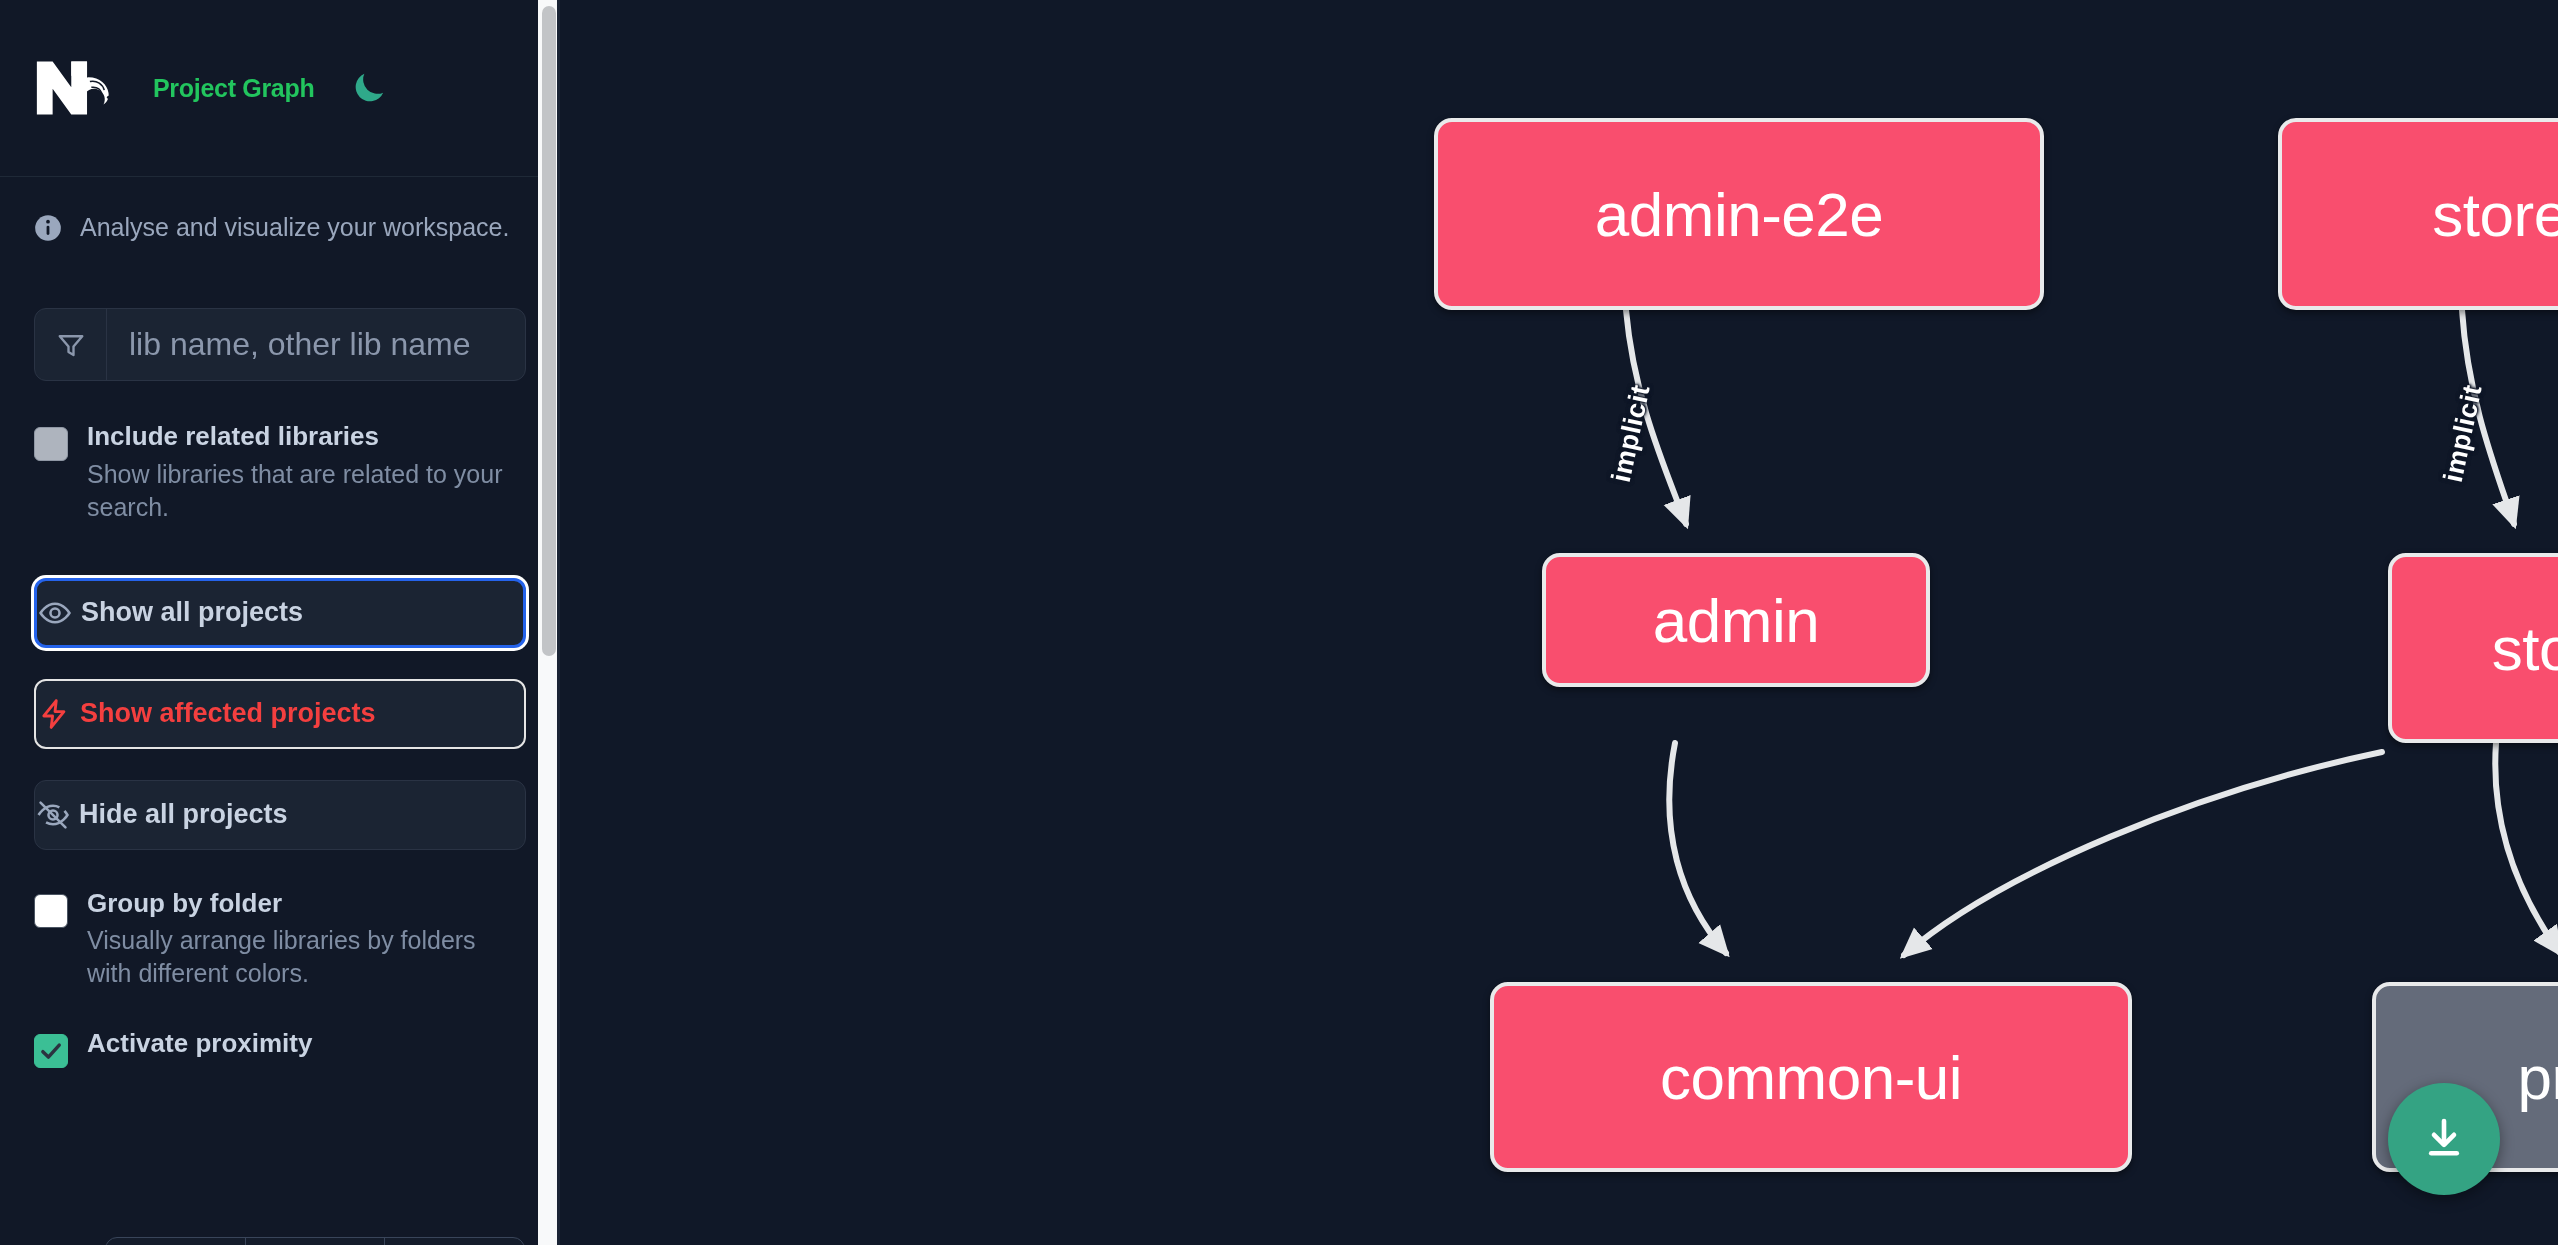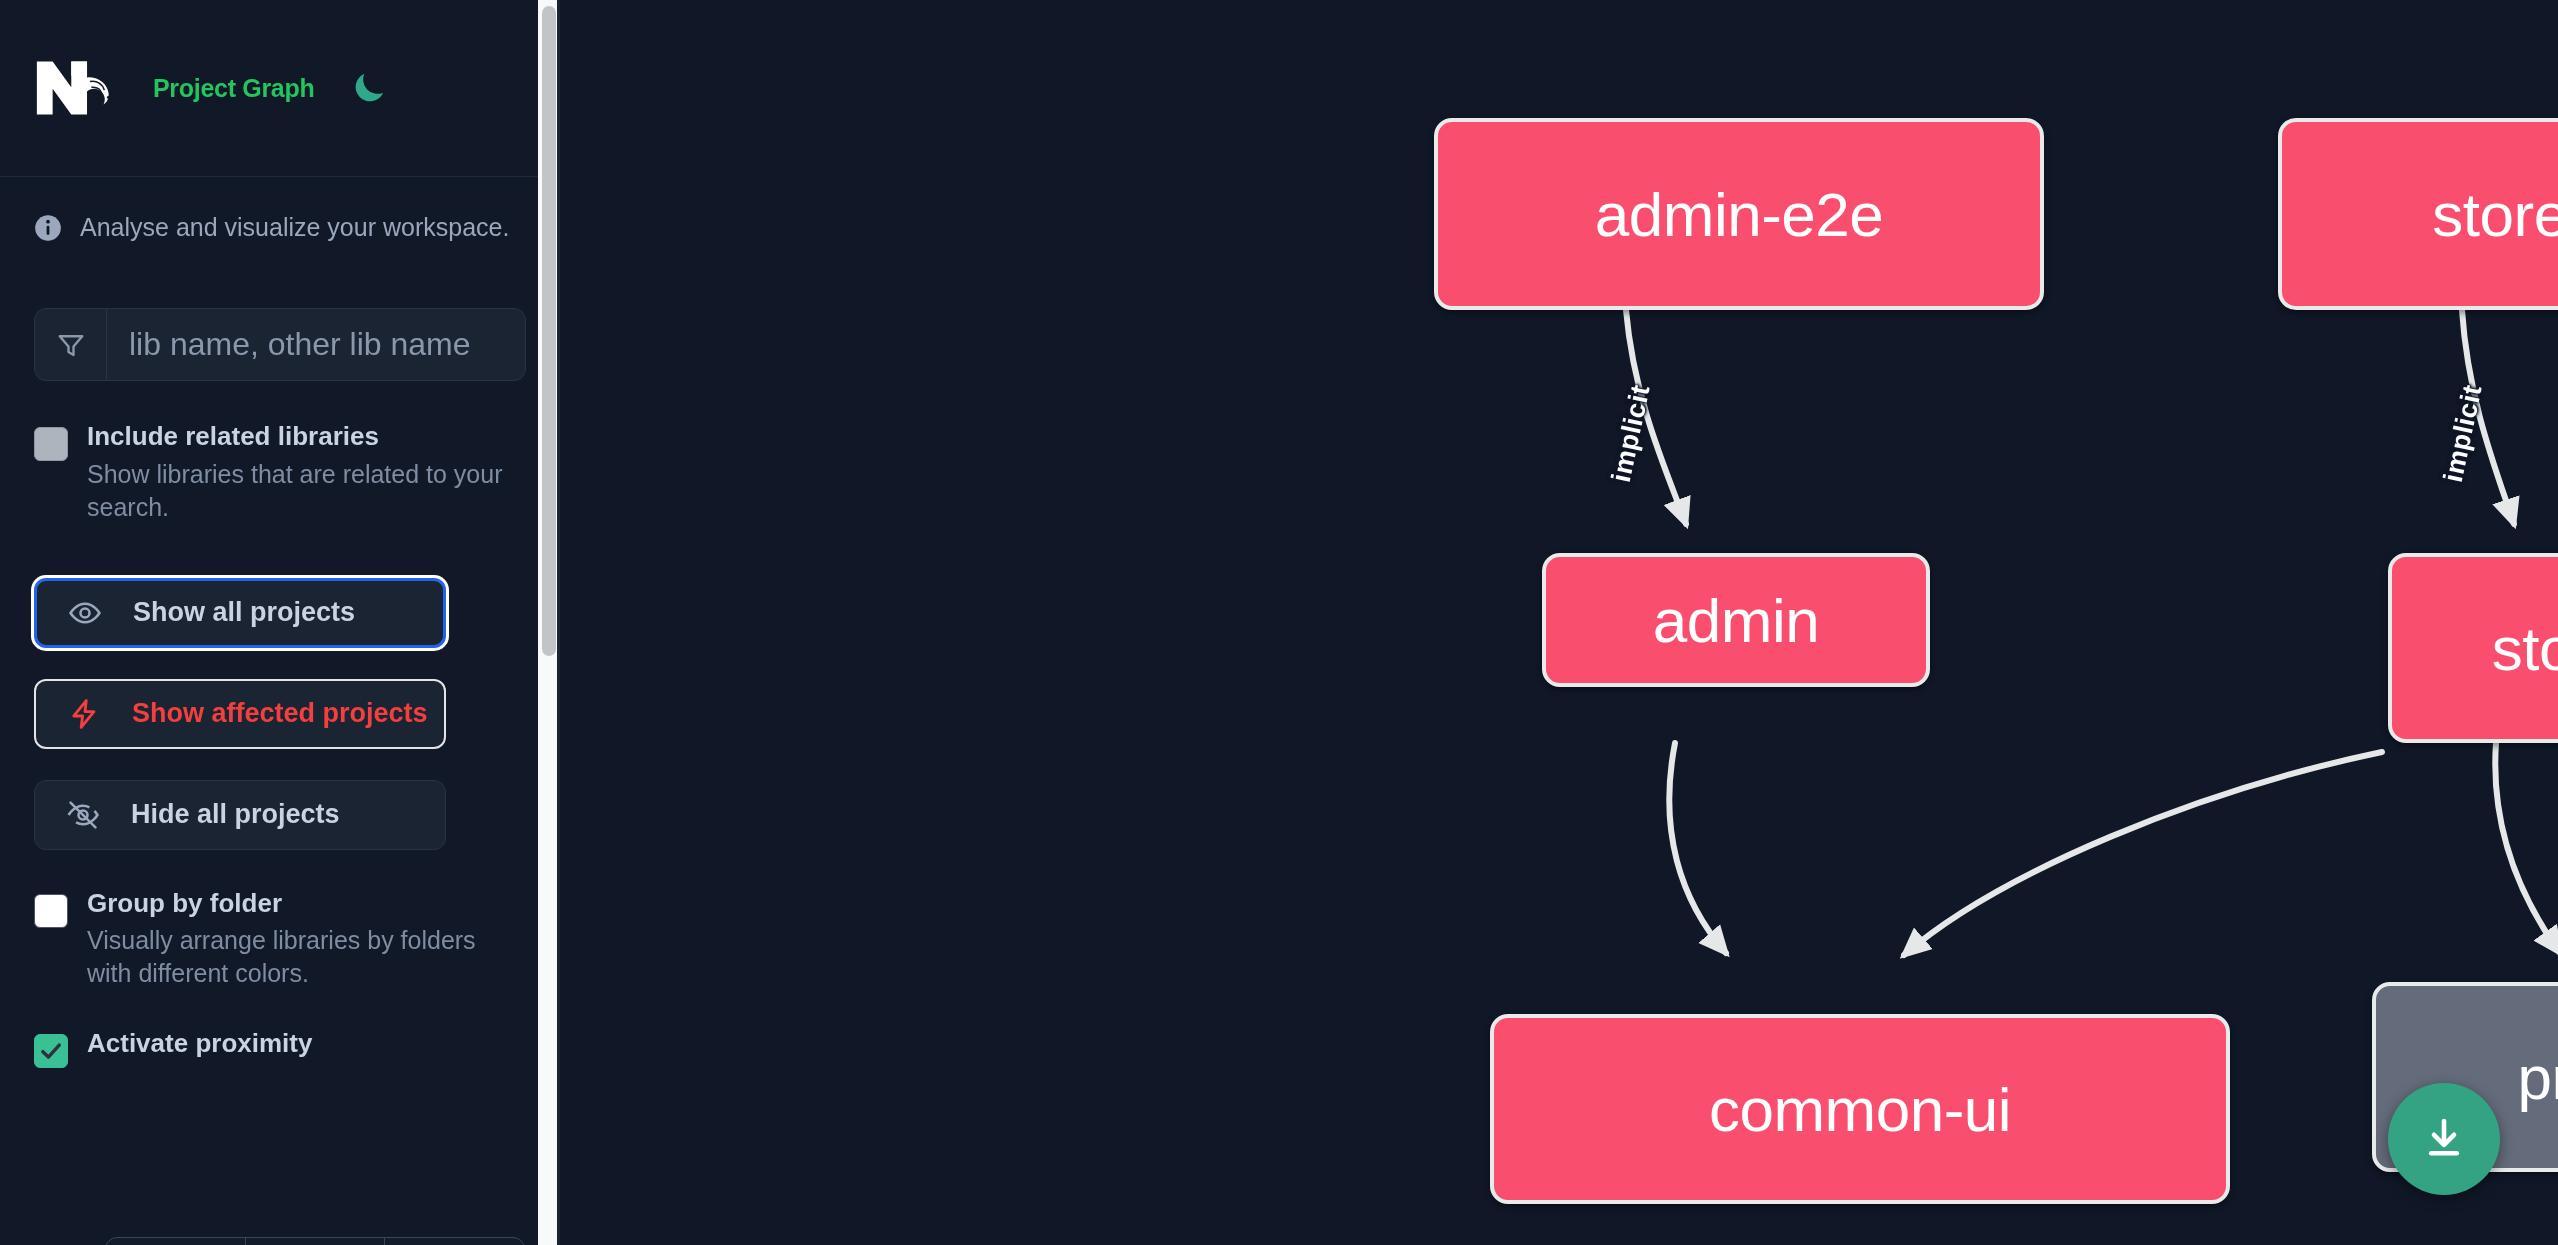--- a/index.html
+++ b/index.html
@@ -80,24 +80,24 @@
   .cb.white { background: #FFFFFF; border: 1px solid #4B5563; }
   .cb.green { background: #3BBF95; border: 1px solid #3BBF95;
               display: flex; align-items: center; justify-content: center; }
   .check-texts { flex: 1; }
   .check-title { font-size: 26px; font-weight: 700; color: #C9D3E2; line-height: 1.18; }
   .check-desc  { font-size: 25px; color: #7F8DA3; line-height: 1.32; margin-top: 6px; max-width: 452px; }
 
   .btn-stack { padding: 0 34px; margin-top: 54px; }
   .gbtn {
     position: relative;
-    width: 412px; height: 70px;
+    width: 492px; height: 70px;
     border-radius: 12px;
     display: flex; align-items: center;
-    padding-left: 30px; gap: 30px;
+    gap: 8px;
     background: #1B2433;
     border: 1px solid #2A3344;
     cursor: pointer;
     font-size: 27px; font-weight: 700;
     color: #C9D3E2;
     margin-bottom: 31px;
     font-family: "Liberation Sans", sans-serif;
   }
   .gbtn.focused {
     border: 3px solid #2563EB;
@@ -319,21 +319,21 @@
     </div>
     <div class="node" style="left:1718px; top:118px; width:566px; height:192px; background:#F94E6E;">
       <span>store-e2e</span>
     </div>
     <div class="node" style="left:982px; top:553px; width:388px; height:134px; background:#F94E6E;">
       <span>admin</span>
     </div>
     <div class="node" style="left:1828px; top:553px; width:343px; height:190px; background:#F94E6E;">
       <span>store</span>
     </div>
-    <div class="node" style="left:930px; top:1014px; width:740px; height:190px; background:#F94E6E;">
+    <div class="node" style="left:930px; top:982px; width:642px; height:190px; background:#F94E6E;">
       <span>common-ui</span>
     </div>
     <div class="node" style="left:1812px; top:982px; width:525px; height:190px; background:#646B7A;">
       <span>products</span>
     </div>
 
     <div class="edge-label" style="left:1022px; top:418px; transform:rotate(-78deg);">implicit</div>
     <div class="edge-label" style="left:1854px; top:418px; transform:rotate(-78deg);">implicit</div>
 
     <button class="fab">

